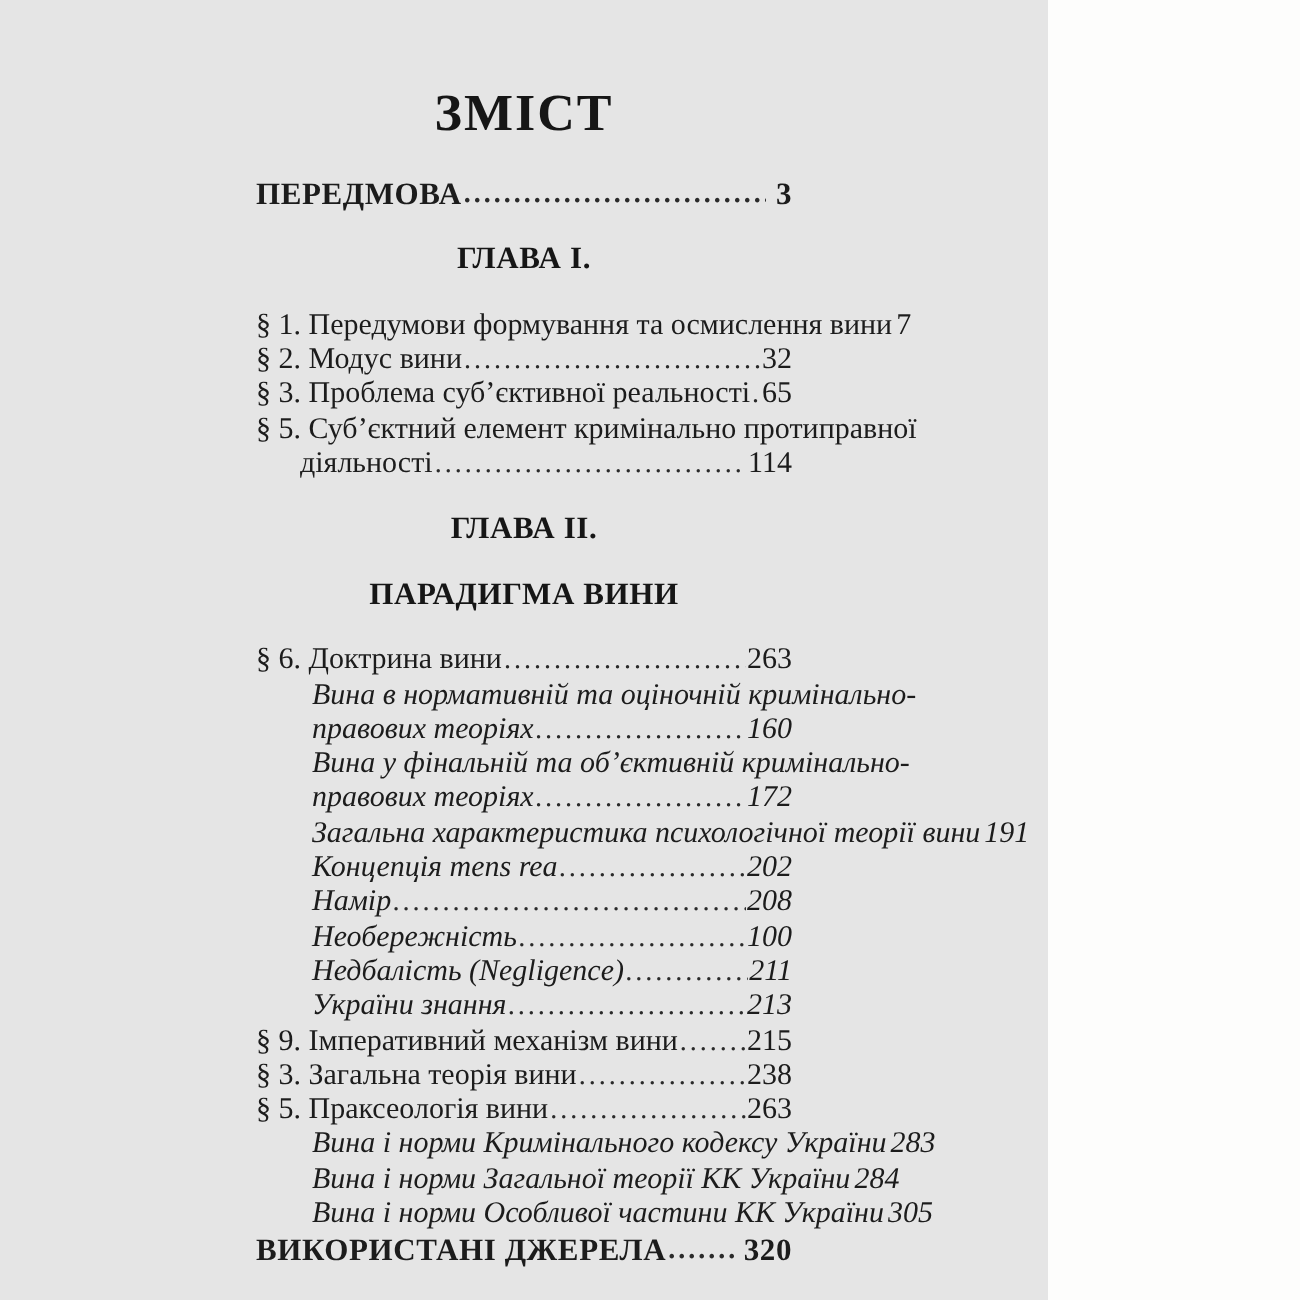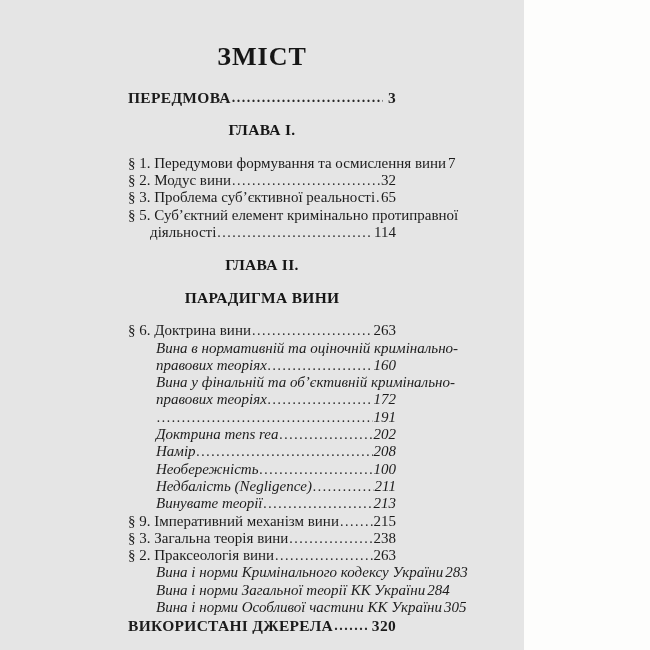--- a/index.html
+++ b/index.html
@@ -124,60 +124,61 @@
       </div>
       <div class="row item-sub">
         <span class="label">Вина у фінальній та об’єктивній кримінально-</span>
       </div>
       <div class="row item-sub cont">
         <span class="label">правових теоріях </span>
         <span class="dots"></span>
         <span class="pagenum">172</span>
       </div>
       <div class="row item-sub">
+        <span class="label">Загальна характеристика психологічної теорії вини</span>
         <span class="dots"></span>
         <span class="pagenum">191</span>
       </div>
       <div class="row item-sub">
-        <span class="label">Доктрина mens rea </span>
+        <span class="label">Концепція mens rea </span>
         <span class="dots"></span>
         <span class="pagenum">202</span>
       </div>
       <div class="row item-sub">
         <span class="label">Намір </span>
         <span class="dots"></span>
         <span class="pagenum">208</span>
       </div>
       <div class="row item-sub">
         <span class="label">Необережність</span>
         <span class="dots"></span>
         <span class="pagenum">100</span>
       </div>
       <div class="row item-sub">
         <span class="label">Недбалість (Negligence) </span>
         <span class="dots"></span>
         <span class="pagenum">211</span>
       </div>
       <div class="row item-sub">
-        <span class="label">Винувате теорії </span>
+        <span class="label">України знання </span>
         <span class="dots"></span>
         <span class="pagenum">213</span>
       </div>
       <div class="row item-main">
         <span class="label">§ 9. Імперативний механізм вини </span>
         <span class="dots"></span>
         <span class="pagenum">215</span>
       </div>
       <div class="row item-main">
         <span class="label">§ 3. Загальна теорія вини</span>
         <span class="dots"></span>
         <span class="pagenum">238</span>
       </div>
       <div class="row item-main">
-        <span class="label">§ 2. Праксеологія вини</span>
+        <span class="label">§ 5. Праксеологія вини</span>
         <span class="dots"></span>
         <span class="pagenum">263</span>
       </div>
       <div class="row item-sub">
         <span class="label">Вина і норми Кримінального кодексу України </span>
         <span class="dots"></span>
         <span class="pagenum">283</span>
       </div>
       <div class="row item-sub">
         <span class="label">Вина і норми Загальної теорії КК України </span>

